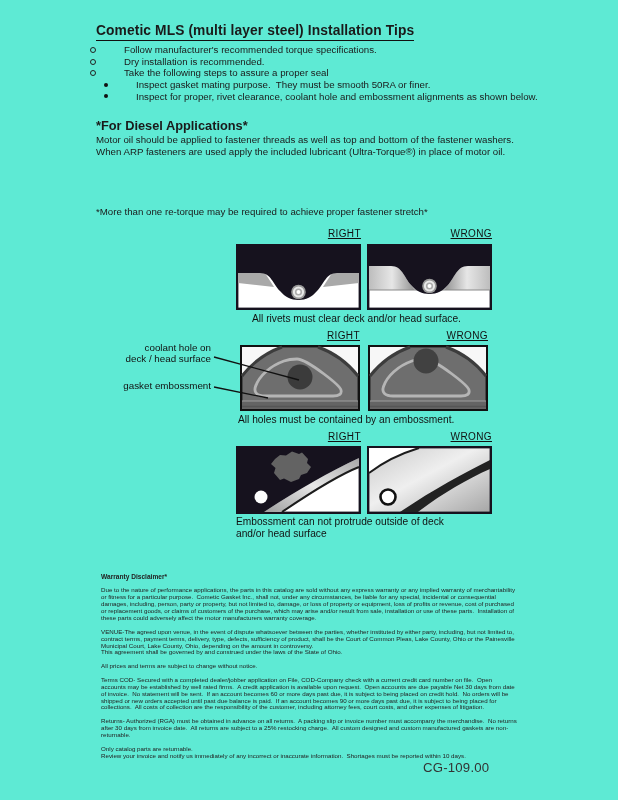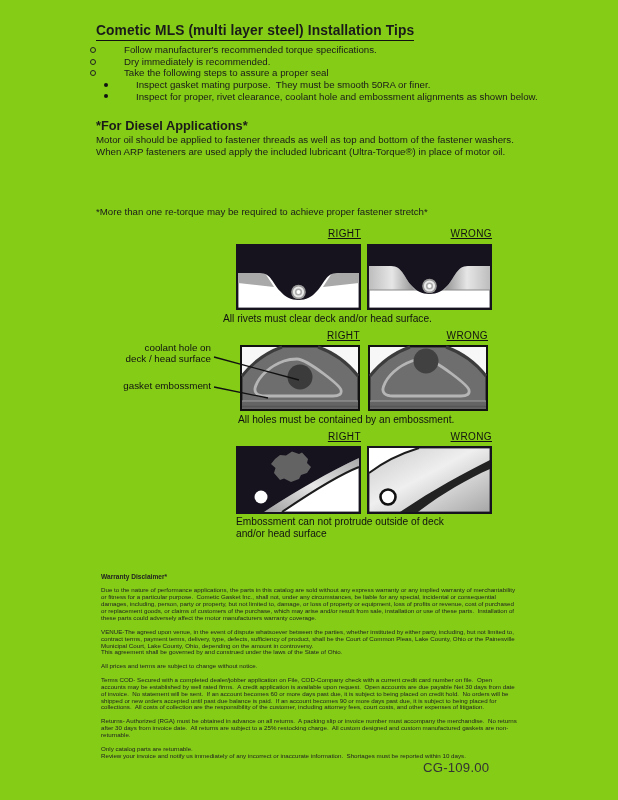--- a/index.html
+++ b/index.html
@@ -1,16 +1,16 @@
 <!DOCTYPE html>
 <html><head>
 <meta charset="utf-8">
 <style>
   html,body{margin:0;padding:0;background:#ffffff;}
-  #page{position:relative;width:618px;height:800px;background:#84cc16;overflow:hidden;
+  #page{position:relative;width:618px;height:800px;background:#5eead4;overflow:hidden;
         font-family:"Liberation Sans",sans-serif;color:#1a1a1a;}
   .abs{position:absolute;}
   .pre{white-space:pre-wrap;}
 
   .title{font-size:13.8px;font-weight:bold;border-bottom:1.6px solid #111;
          padding-bottom:2px;display:inline-block;letter-spacing:0.1px;}
   .bullets{font-size:9.7px;line-height:11.7px;width:470px;}
   .brow{display:flex;align-items:flex-start;gap:24px;}
   .brow.sub{padding-left:14px;}
   .cmark{width:4px;height:4px;border:1.1px solid #222;border-radius:50%;
@@ -38,21 +38,21 @@
     <span class="title">Cometic MLS (multi layer steel) Installation Tips</span>
   </div>
 
   <div class="abs bullets" style="left:90px;top:44px;">
     <div class="brow">
       <span class="cmark"></span>
       <span class="pre">Follow manufacturer's recommended torque specifications.</span>
     </div>
     <div class="brow">
       <span class="cmark"></span>
-      <span class="pre">Dry immediately is recommended.</span>
+      <span class="pre">Dry installation is recommended.</span>
     </div>
     <div class="brow">
       <span class="cmark"></span>
       <span class="pre">Take the following steps to assure a proper seal</span>
     </div>
     <div class="brow sub">
       <span class="dmark"></span>
       <span class="pre">Inspect gasket mating purpose.  They must be smooth 50RA or finer.</span>
     </div>
     <div class="brow sub">
@@ -101,21 +101,21 @@
       <path d="M123,22 H101 C90,22 88,33 81,41 L77,46 H123 Z" fill="url(#r1wR)"></path>
       <line x1="2" y1="46" x2="123" y2="46" stroke="#8a8a8a" stroke-width="1"></line>
       <path d="M2,2 H123 V22 H101 C90,22 88,33 81,41 C76,47 70,50 62.5,50 C55,50 49,47 44,41 C37,33 35,22 24,22 H2 Z" fill="#16121e"></path>
       <circle cx="62.5" cy="42" r="7.3" fill="#9a9a9a"></circle>
       <circle cx="62.5" cy="42" r="5.6" fill="#e9e9e9"></circle>
       <circle cx="62.5" cy="42" r="3.6" fill="#ababab"></circle>
       <circle cx="62.5" cy="42" r="2" fill="#ffffff"></circle>
     </svg>
   </div>
 
-  <div class="abs caption" style="left:223px;top:313px;">All rivets must clear deck and/or head surface.</div>
+  <div class="abs caption" style="left:252px;top:313px;">All rivets must clear deck and/or head surface.</div>
 
   <div class="abs dg-head" style="left:240px;top:330px;width:120px;">RIGHT</div>
   <div class="abs dg-head" style="left:368px;top:330px;width:120px;">WRONG</div>
 
   <div class="abs callout pre" style="right:407px;top:343px;">coolant hole on
 deck / head surface</div>
   <div class="abs callout pre" style="right:407px;top:381px;">gasket embossment</div>
 
   <div class="abs" style="left:240px;top:345px;">
     <svg width="120" height="66" viewBox="0 0 120 66" aria-hidden="true">

